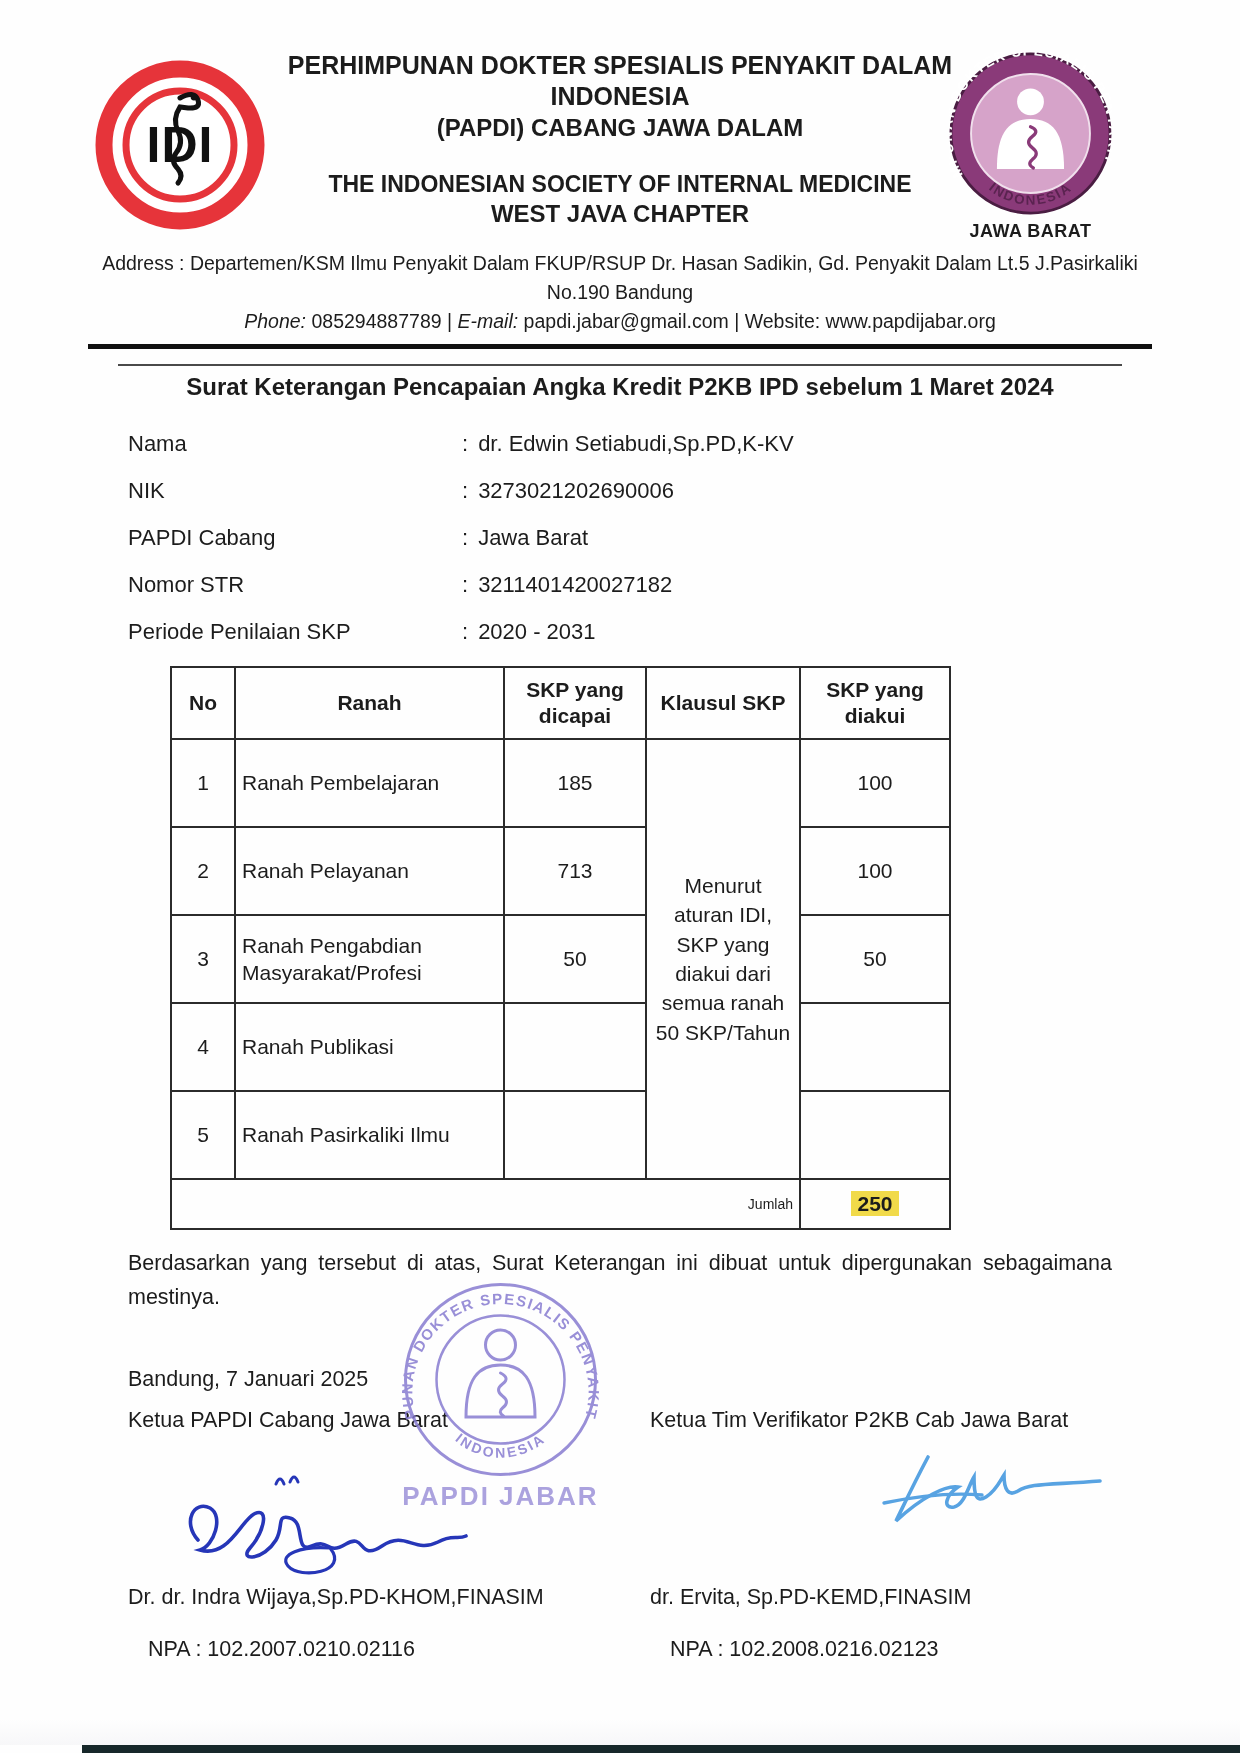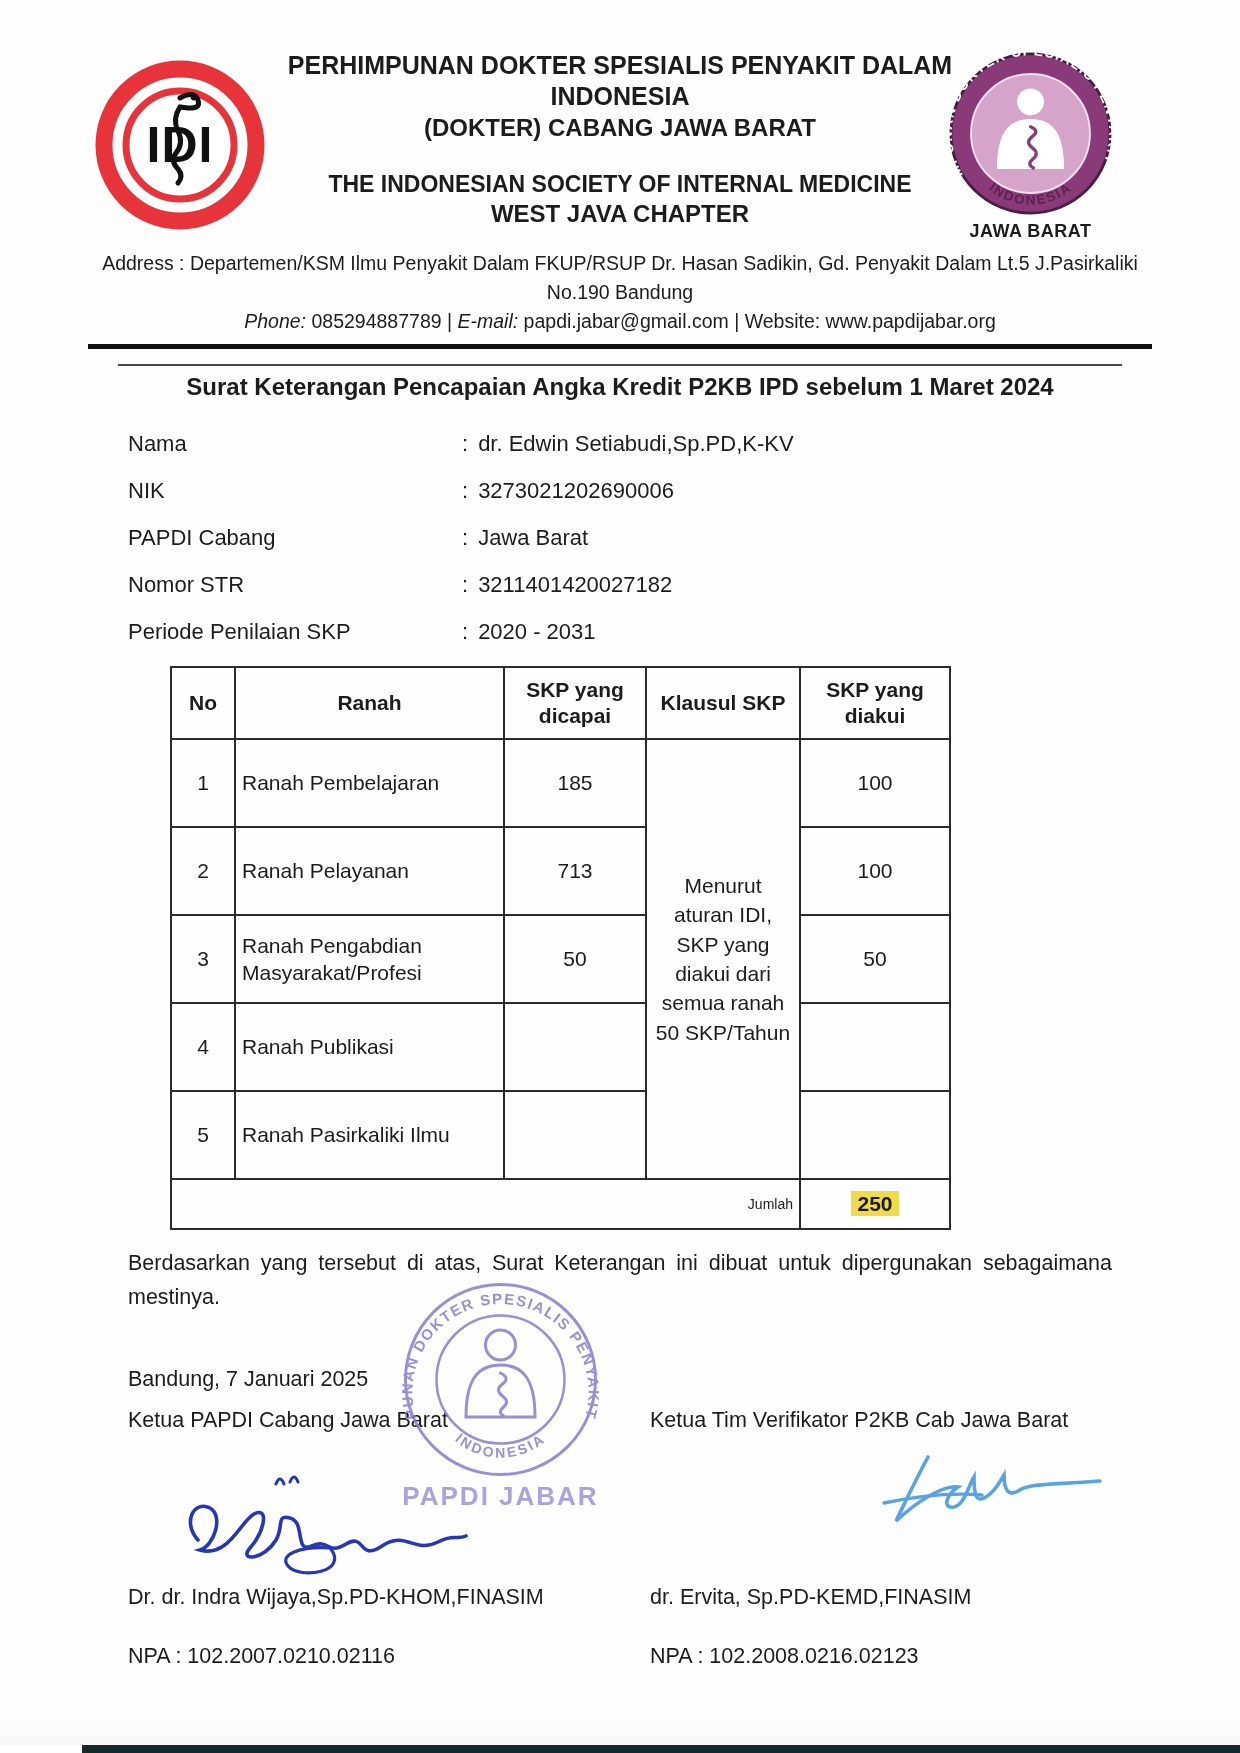--- a/index.html
+++ b/index.html
@@ -47,21 +47,21 @@
   .closing { margin:16px 128px 0 128px; font-size:21.5px; line-height:1.6; text-align:justify; }
   
   .sig-section { position:relative; margin-top:52px; font-size:21.5px; }
   .sig-date { margin-left:128px; }
   .sig-roles { display:flex; margin-top:16px; }
   .sig-role-left { margin-left:128px; width:394px; flex:none; }
   .sig-role-right { margin-left:128px; }
   .sig-names { display:flex; margin-top:152px; }
   .sig-name-left { margin-left:128px; width:448px; flex:none; }
   .sig-name-right { margin-left:74px; }
-  .sig-npas { display:flex; margin-top:34px; }
+  .sig-npas { display:flex; margin-top:27px;padding-left:20px; }
   .stamp { position:absolute; left:398px; top:-90px; }
   .sig-ink-left { position:absolute; left:180px; top:95px; }
   .sig-ink-right { position:absolute; left:862px; top:70px; }
   .scan-bar { position:absolute; bottom:0; left:82px; right:0; height:8px; background:#17282a; }
   .scan-shadow { position:absolute; bottom:8px; left:0; right:0; height:26px;
                  background:linear-gradient(#ffffff00,#d8d8e02e); }
 </style>
 </head>
 <body>
 
@@ -93,21 +93,21 @@
         </text>
         <circle cx="85" cy="52" r="14" fill="#ffffff"></circle>
         <path d="M 50 122 C 50 84 62 70 85 70 C 108 70 120 84 120 122 Z" fill="#ffffff"></path>
         <path d="M 85 78 q 10 4 2 10 q -8 6 0 12 q 8 6 0 12 q -6 5 1 9" fill="none" stroke="#8a3a79" stroke-width="3.4" stroke-linecap="round"></path>
       </svg>
       <div class="logo-papdi-caption">JAWA BARAT</div>
     </div>
 
     <div class="org-lines">
       <div class="org-line1">PERHIMPUNAN DOKTER SPESIALIS PENYAKIT DALAM INDONESIA</div>
-      <div class="org-line2">(DOKTER) CABANG JAWA BARAT</div>
+      <div class="org-line2">(PAPDI) CABANG JAWA DALAM</div>
       <div class="org-line3">THE INDONESIAN SOCIETY OF INTERNAL MEDICINE</div>
       <div class="org-line4">WEST JAVA CHAPTER</div>
     </div>
 
     <div class="contact">
       <div><span>Address :</span> <span>Departemen/KSM Ilmu Penyakit Dalam FKUP/RSUP Dr. Hasan Sadikin, Gd. Penyakit Dalam Lt.5 J.Pasirkaliki No.190 Bandung</span></div>
       <div><span class="it">Phone:</span> <span>085294887789</span> <span>|</span> <span class="it">E-mail:</span> <span>papdi.jabar@gmail.com</span> <span>|</span> <span>Website:</span> <span>www.papdijabar.org</span></div>
     </div>
 
     <div class="rule-thick"></div>

